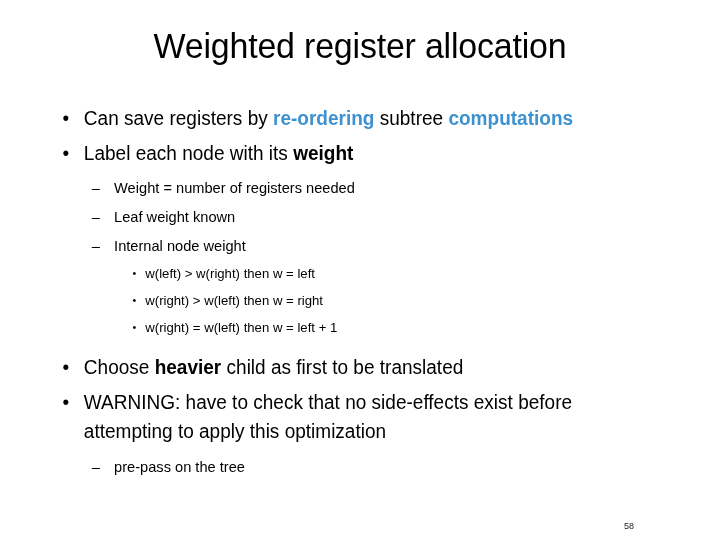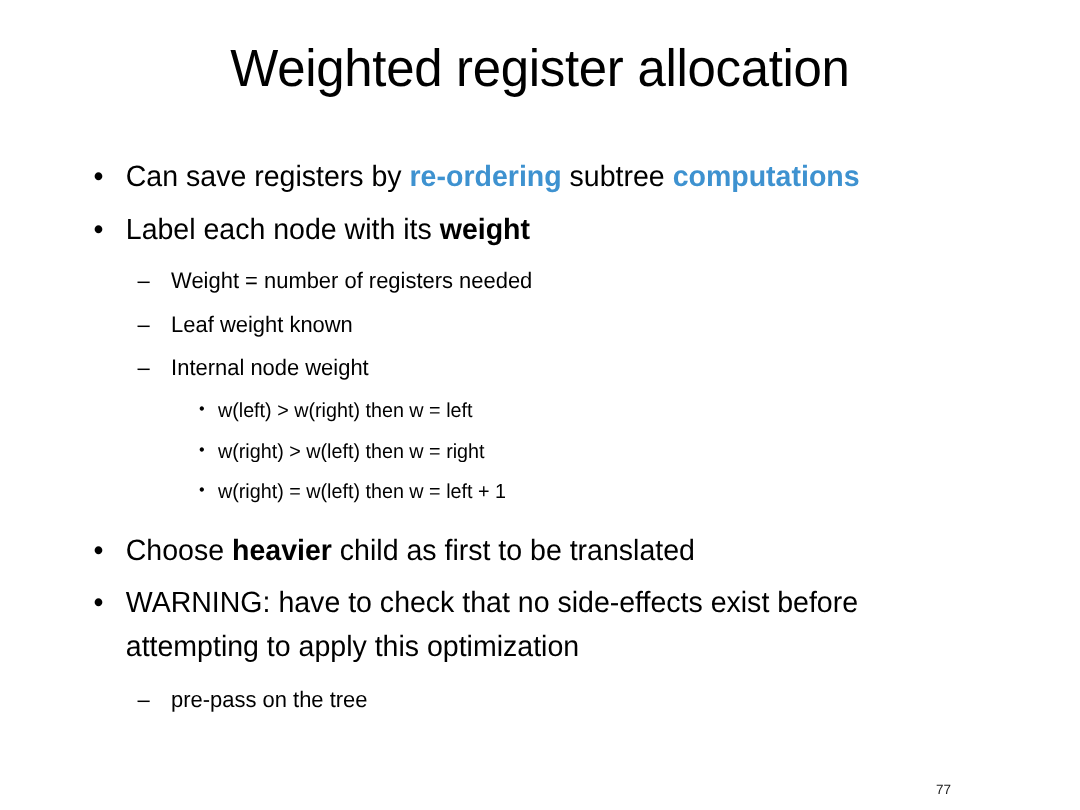--- a/index.html
+++ b/index.html
@@ -191,15 +191,15 @@
       <span>WARNING: have to check that no side-effects exist before attempting to apply this optimization</span>
     </div>
 
     <div class="bullet-row lvl2 gap-small">
       <span class="mark">–</span>
       <span>pre-pass on the tree</span>
     </div>
 
   </div>
 
-  <div class="page-number">77</div>
+  <div class="page-number">58</div>
 
 </div>
 
 </body></html>

